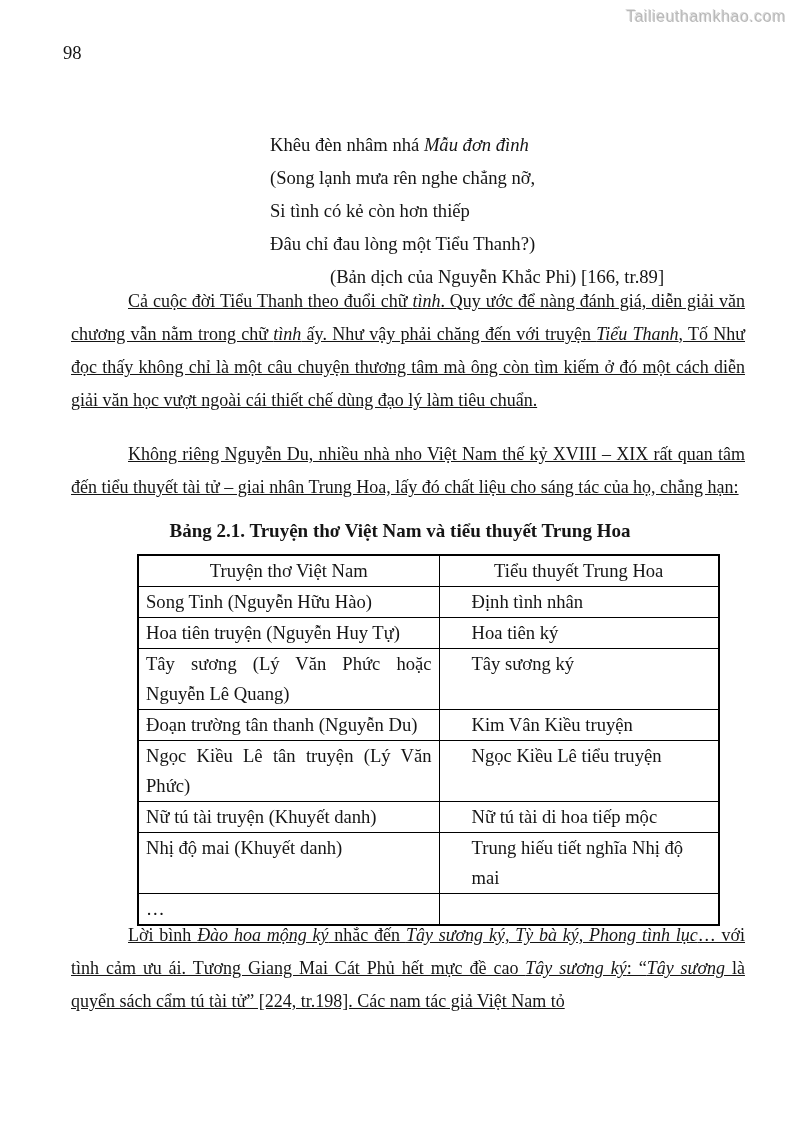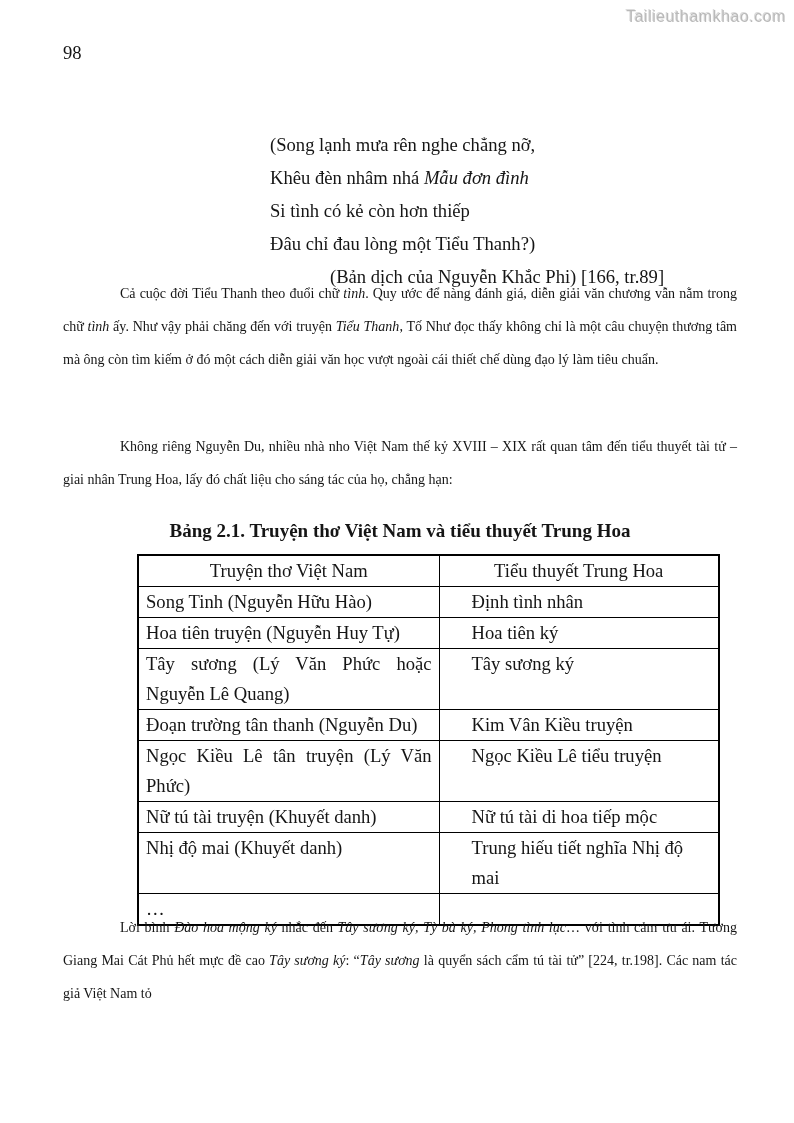--- a/index.html
+++ b/index.html
@@ -43,25 +43,26 @@
     line-height: 33px;
     white-space: nowrap;
   }
   .poem-attribution {
     margin-left: 60px;
   }
   .body-para {
     position: absolute;
     left: 63px;
     width: 674px;
-    margin: 0;
-    font-size: 14px;
+    margin: 8px;
+    font-size: 18px;
     line-height: 33px;
     text-align: justify;
     text-indent: 57px;
+    text-decoration: underline;
   }
   .table-caption {
     position: absolute;
     left: 63px;
     top: 517px;
     width: 674px;
     text-align: center;
     font-weight: bold;
     font-size: 19px;
     line-height: 28px;
@@ -103,22 +104,22 @@
 <body>
 
 <div class="page">
 
   <div class="watermark">Tailieuthamkhao.com</div>
 
   <div class="page-number">98</div>
 
   <div class="poem" id="poem-block">
 
-  <div><span>(Song lạnh mưa rên nghe chẳng nỡ,</span></div>
-      <div><span>Khêu đèn nhâm nhá </span><i>Mẫu đơn đình</i></div>
+  <div><span>Khêu đèn nhâm nhá </span><i>Mẫu đơn đình</i></div>
+      <div><span>(Song lạnh mưa rên nghe chẳng nỡ,</span></div>
       <div><span>Si tình có kẻ còn hơn thiếp</span></div>
       <div><span>Đâu chỉ đau lòng một Tiểu Thanh?)</span></div>
       <div class="poem-attribution">(Bản dịch của Nguyễn Khắc Phi) [166, tr.89]</div>
     </div>
 
   <p class="body-para" style="top:277px"><span>Cả cuộc đời Tiểu Thanh theo đuổi chữ </span><i>tình</i><span>. Quy ước để nàng đánh giá, diễn giải văn chương vẫn nằm trong chữ </span><i>tình</i><span> ấy. Như vậy phải chăng đến với truyện </span><i>Tiểu Thanh</i><span>, Tố Như đọc thấy không chỉ là một câu chuyện thương tâm mà ông còn tìm kiếm ở đó một cách diễn giải văn học vượt ngoài cái thiết chế dùng đạo lý làm tiêu chuẩn.</span></p>
 
   <p class="body-para" style="top:430px"><span>Không riêng Nguyễn Du, nhiều nhà nho Việt Nam thế kỷ XVIII – XIX rất quan tâm đến tiểu thuyết tài tử – giai nhân Trung Hoa, lấy đó chất liệu cho sáng tác của họ, chẳng hạn:</span></p>
 
   <div class="table-caption">Bảng 2.1. Truyện thơ Việt Nam và tiểu thuyết Trung Hoa</div>

